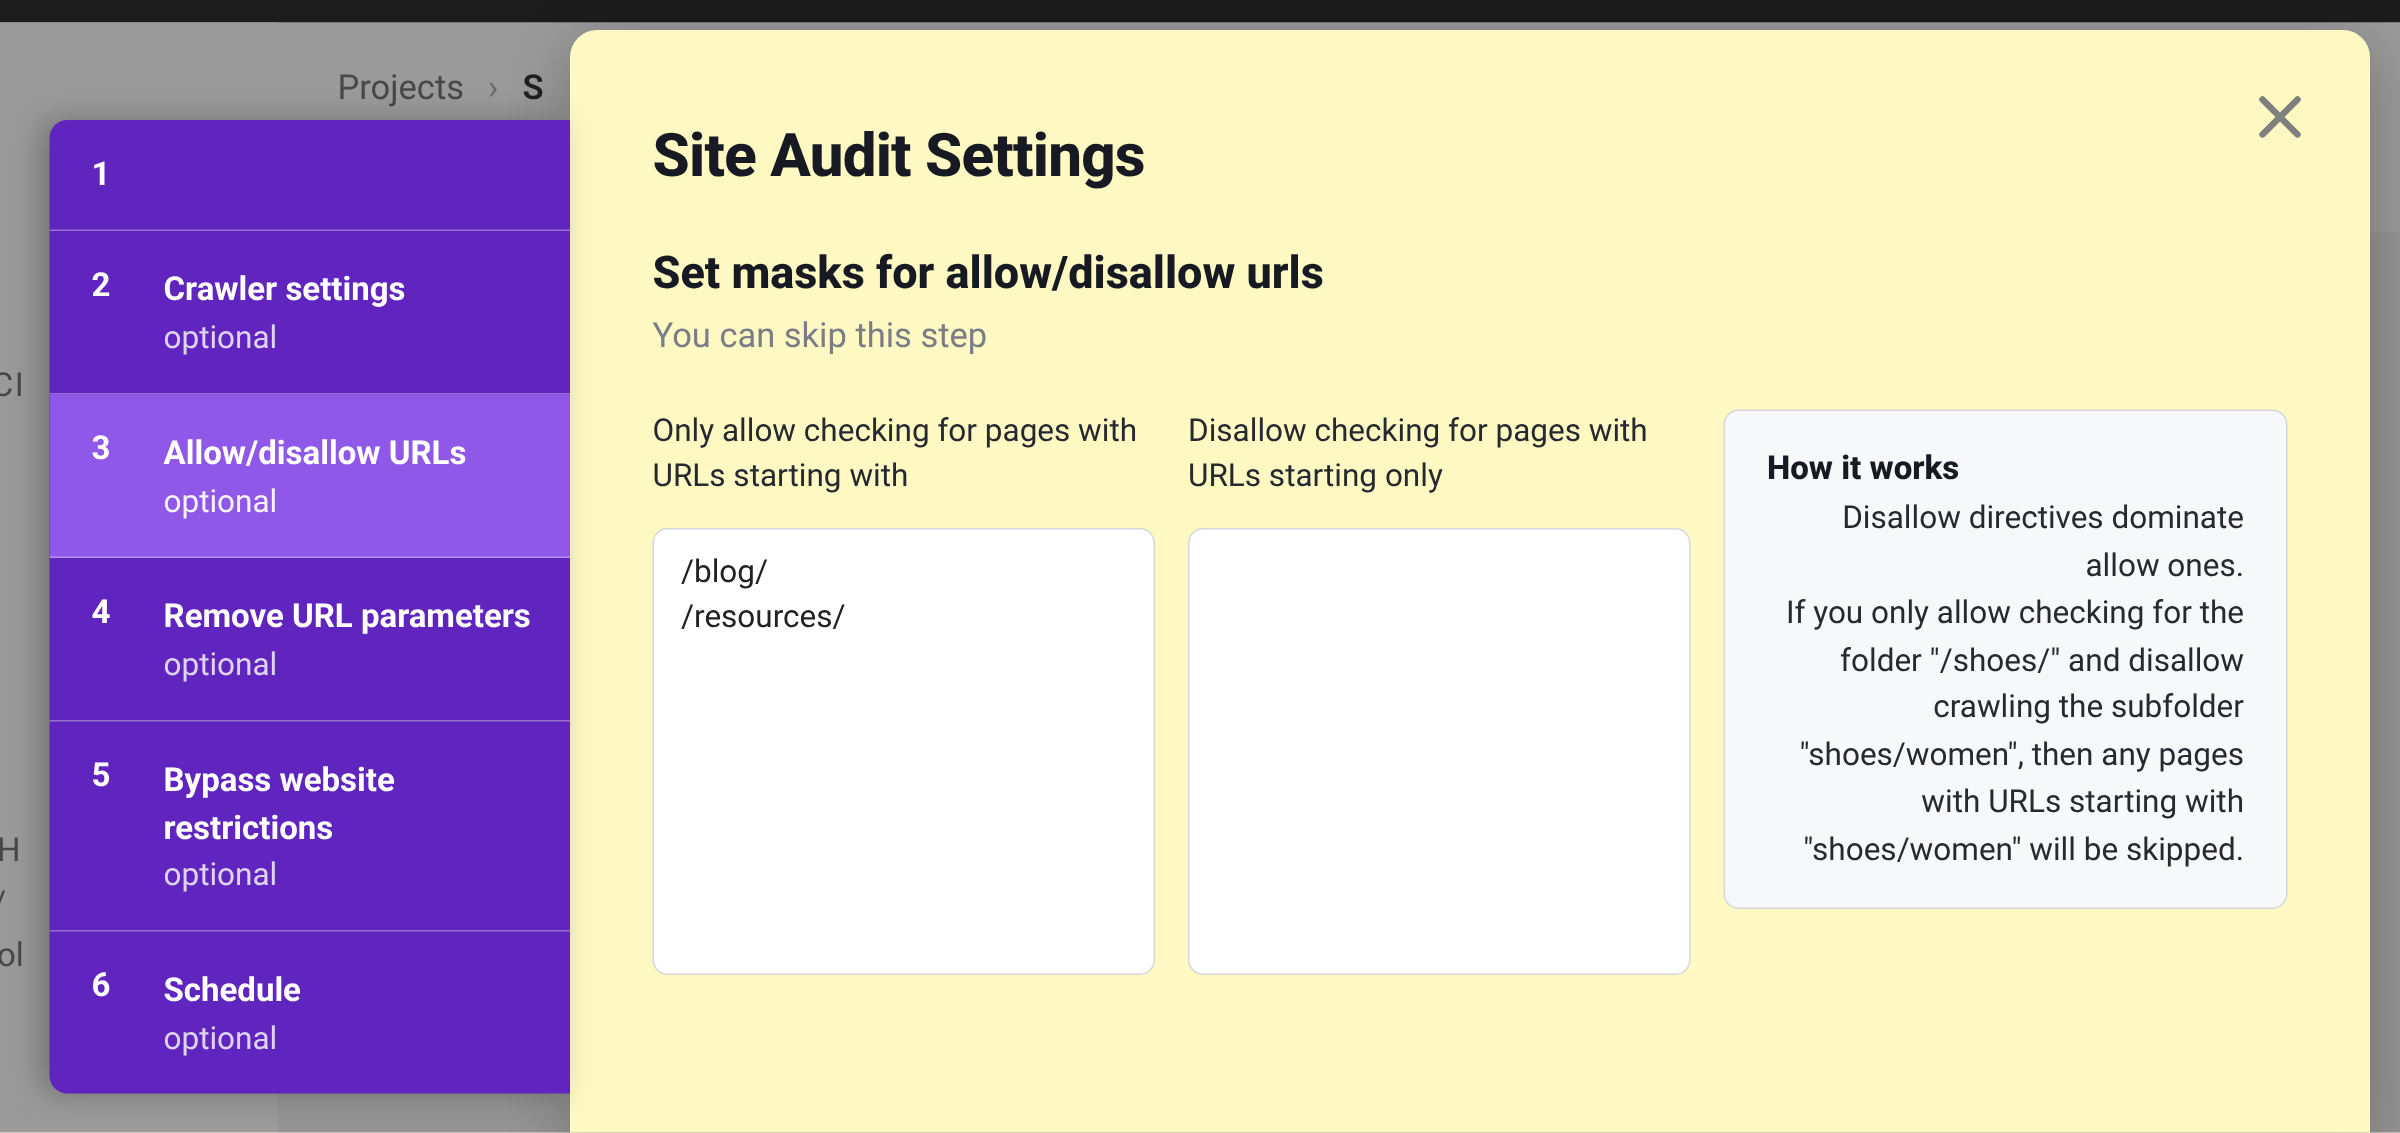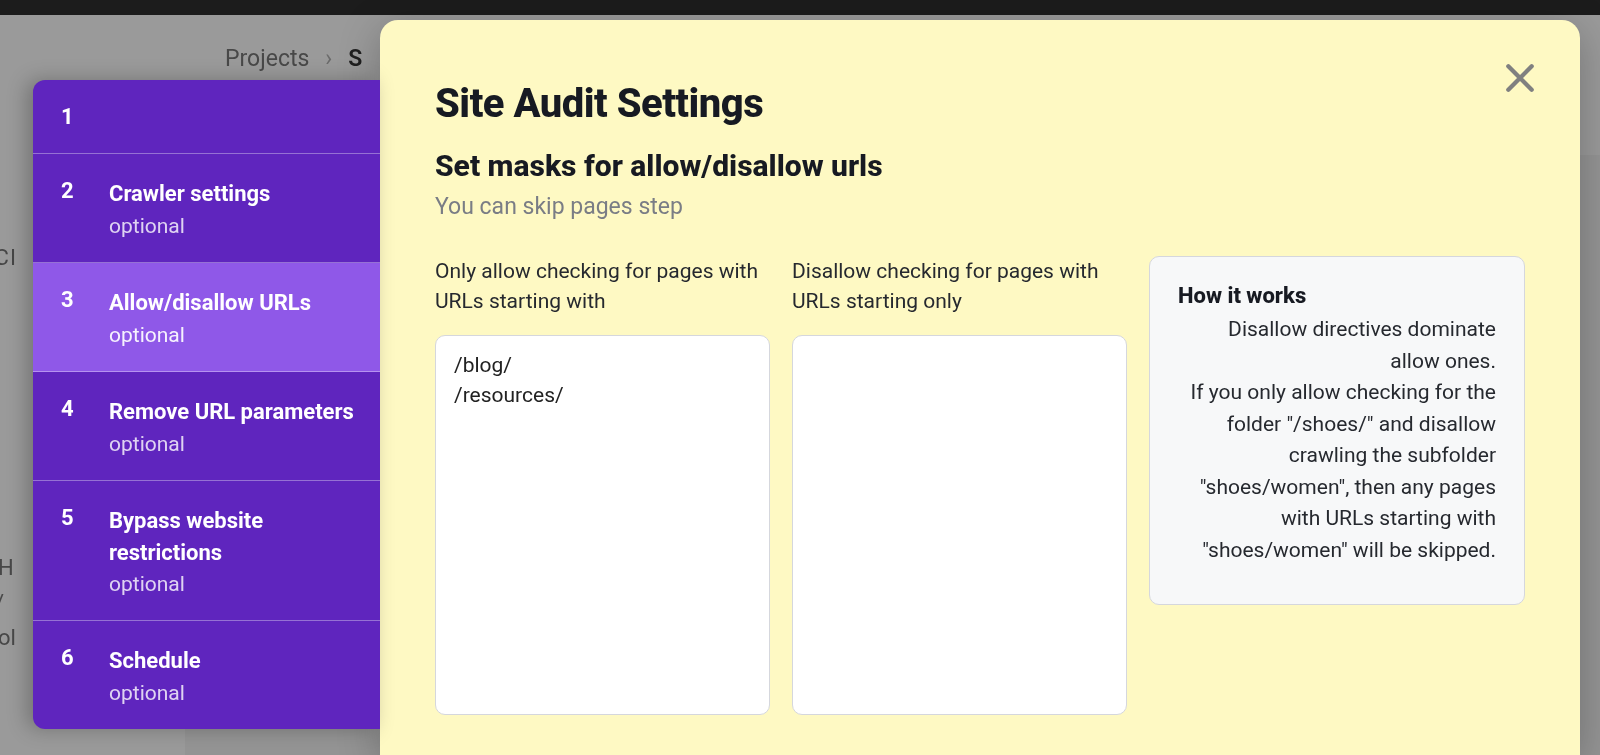--- a/index.html
+++ b/index.html
@@ -17,29 +17,29 @@
   .breadcrumb .chev { color:#aaa; }
 
   .overlay { position:absolute; inset:0; background:rgba(30,30,30,.45); }
 
   .modal { position:absolute; top:20px; left:380px; right:20px; bottom:0; background:#fef9c3; border-radius:18px 18px 0 0; box-shadow:0 10px 40px rgba(0,0,0,.25); }
   .close-x { position:absolute; top:38px; right:40px; width:40px; height:40px; color:#808080; cursor:pointer; }
   .close-x svg { width:100%; height:100%; }
 
   .modal-body { position:absolute; top:60px; left:55px; right:55px; bottom:0; }
   .dialog-title { font-size:40px; font-weight:800; color:#171a22; letter-spacing:-0.5px; }
-  .step-title { margin-top:21px; font-size:30px; font-weight:800; color:#171a22; }
+  .step-title { margin-top:38px; font-size:30px; font-weight:800; color:#171a22; }
   .step-sub  { margin-top:10px; font-size:23px; color:#7a7d85; }
 
   .cols { display:flex; gap:22px; margin-top:36px; align-items:flex-start; }
   .col { flex:0 0 335px; display:flex; flex-direction:column; }
   .col-label { font-size:21px; line-height:1.45; color:#26292f; margin-bottom:18px; }
-  textarea.url-box { width:100%; height:380px; border:1px solid #d5d7dd; border-radius:10px; padding:14px 18px; font-size:21px; line-height:1.45; font-family:inherit; color:#222; resize:none; outline:none; }
+  textarea.url-box { width:100%; height:298px; border:1px solid #d5d7dd; border-radius:10px; padding:14px 18px; font-size:21px; line-height:1.45; font-family:inherit; color:#222; resize:none; outline:none; }
 
-  .info-box { flex:1 1 auto; border:1px solid #d5d7dd; background:#f7f8f9; border-radius:10px; padding:26px 28px 38px; }
+  .info-box { flex:1 1 auto; border:1px solid #d5d7dd; background:#f7f8f9; border-radius:10px; padding:26px 28px 22px; }
   .info-title { font-size:22px; font-weight:800; color:#171a22; margin-bottom:6px; }
   .info-text { font-size:21px; line-height:1.5; color:#26292f;text-align:right; }
 
   
   .wizard { position:absolute; top:80px; left:33px; width:347px; background:#5f25be; border-radius:12px 0 0 12px; box-shadow:-6px 0 20px rgba(0,0,0,.25); overflow:hidden; }
   .step { display:flex; gap:28px; padding:24px 24px 24px 28px; border-bottom:1px solid rgba(255,255,255,.35); cursor:pointer; }
   .step:last-child { border-bottom:none; }
   .step.active { background:#8f58e8; }
   .step .num { width:20px; font-size:22px; font-weight:700; color:#fff; }
   .step .labels { flex:1; }
@@ -68,21 +68,21 @@
 
 <div class="modal">
   <div class="close-x">
     <svg viewBox="0 0 24 24">
         <path d="M5 5 L19 19 M19 5 L5 19" stroke="currentColor" stroke-width="2.6" stroke-linecap="round" fill="none"></path>
       </svg>
   </div>
   <div class="modal-body">
     <h1 class="dialog-title">Site Audit Settings</h1>
     <h2 class="step-title">Set masks for allow/disallow urls</h2>
-    <div class="step-sub">You can skip pages step</div>
+    <div class="step-sub">You can skip this step</div>
 
     <div class="cols">
       <div class="col">
         <div class="col-label">Only allow checking for pages with URLs starting with</div>
         <textarea class="url-box" style="">/blog/
 /resources/</textarea>
       </div>
       <div class="col">
         <div class="col-label">Disallow checking for pages with URLs starting only</div>
         <textarea class="url-box" style=""></textarea>

